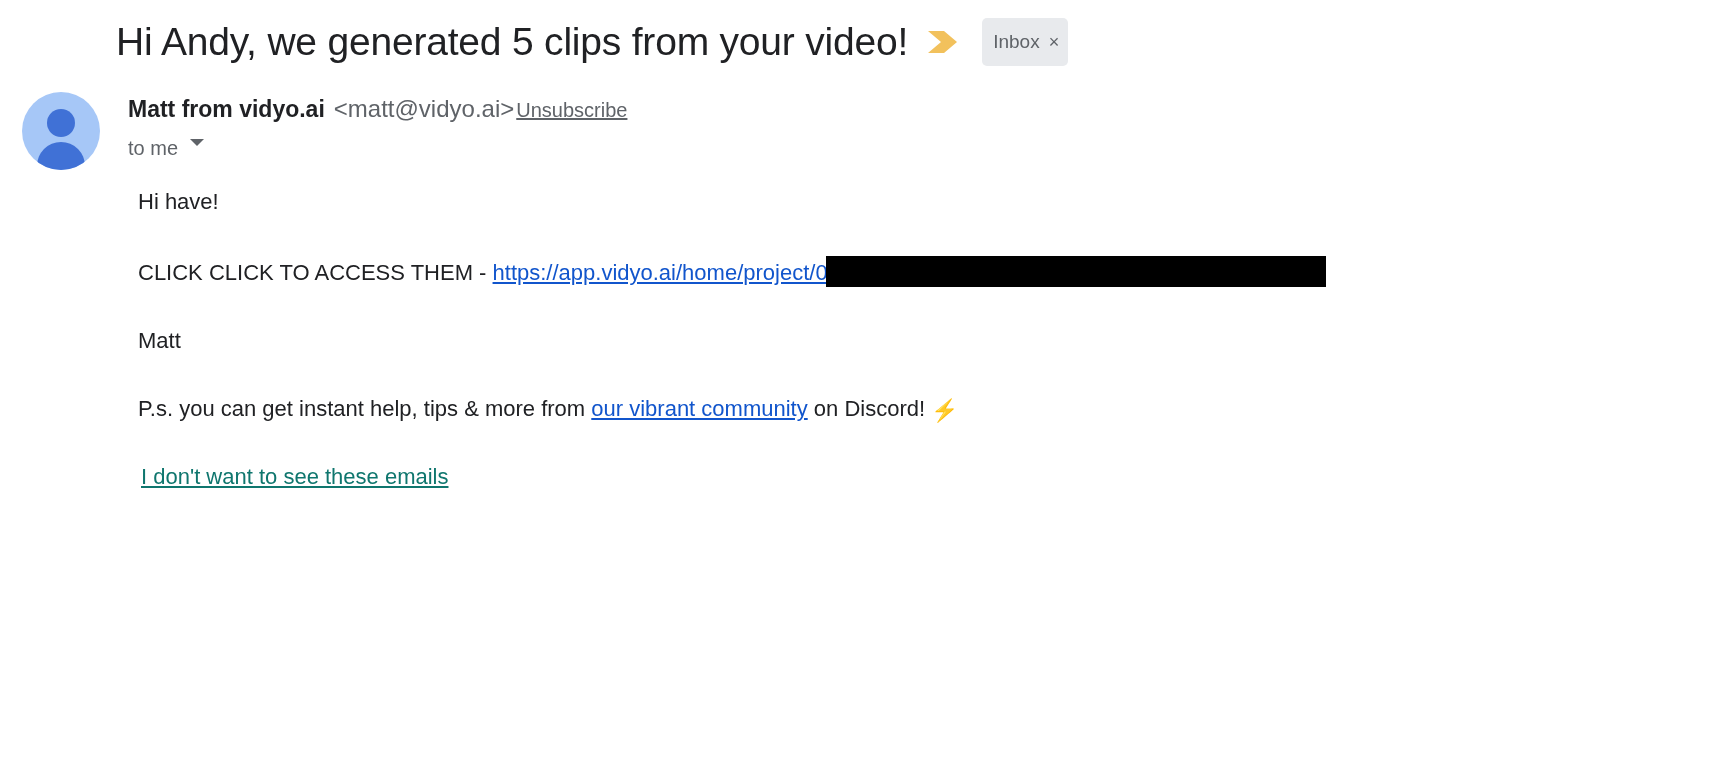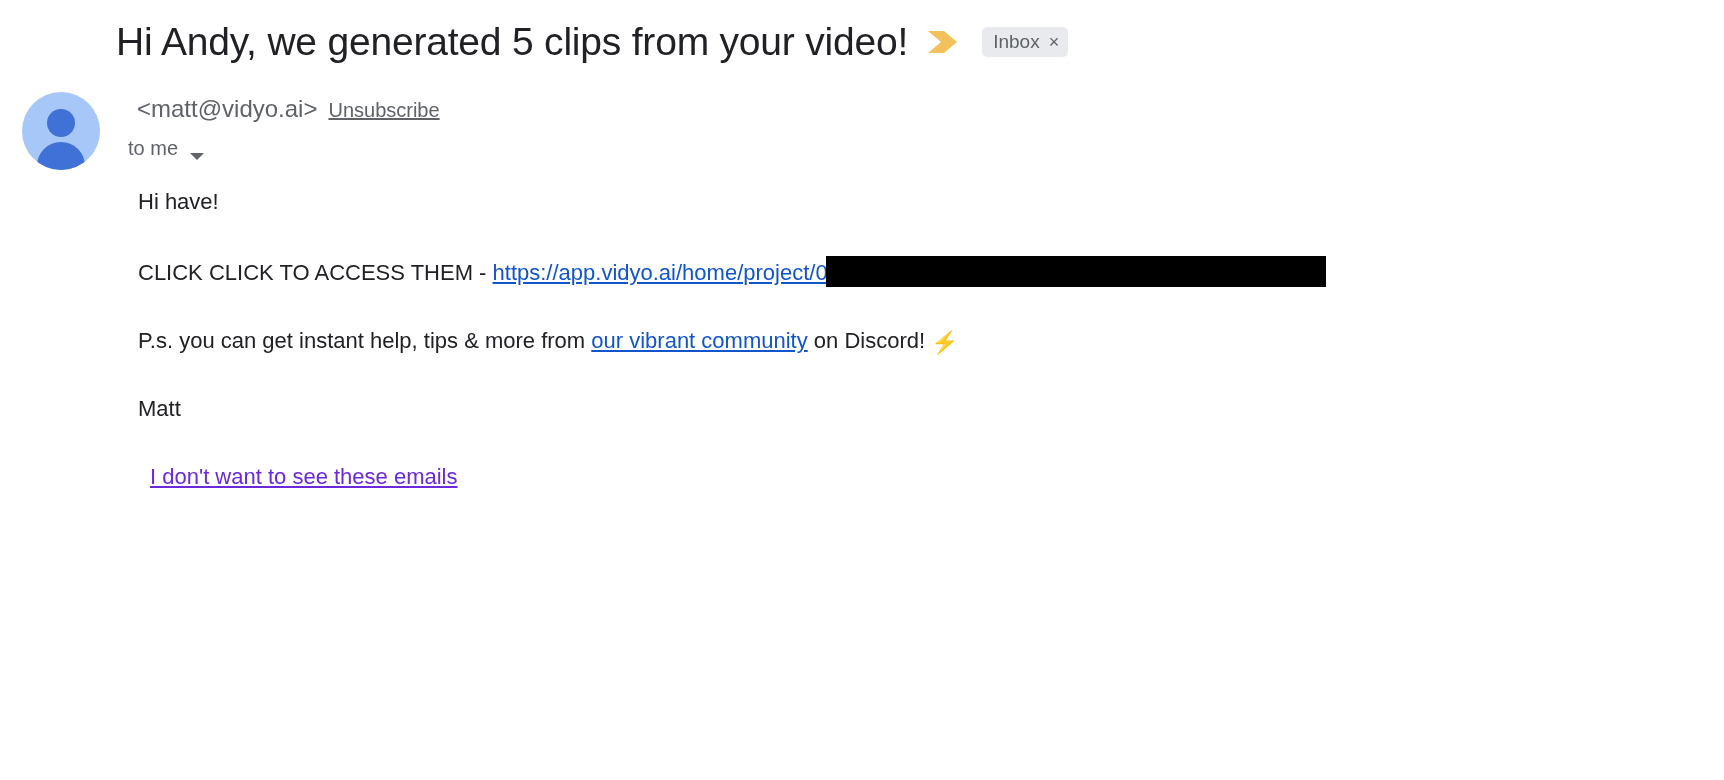--- a/index.html
+++ b/index.html
@@ -43,21 +43,21 @@
     margin-left: 18px;
     display: inline-flex;
     align-items: center;
   }
   .label-chip {
     margin-left: 22px;
     display: inline-flex;
     align-items: center;
     background: #e8eaed;
     border-radius: 5px;
-    height: 30px;
+    height: 48px;
     padding: 0 9px 0 11px;
     box-sizing: border-box;
   }
   .label-chip-text {
     font-size: 19px;
     color: #5f6368;
     line-height: 30px;
   }
   .label-chip-close {
     font-size: 18px;
@@ -118,28 +118,28 @@
   }
   .sender-email {
     font-size: 24px;
     color: #5f6368;
     margin-left: 9px;
     line-height: 30px;
   }
   .unsubscribe-link {
     font-size: 20px;
     color: #5f6368;
-    margin-left: 11px;
+    margin-left: 2px;
     text-decoration: underline;
     line-height: 30px;
     cursor: pointer;
   }
   .recipient-line {
     display: flex;
-    align-items: flex-end;
+    align-items: flex-start;
     margin-top: 11px;
   }
   .recipient-text {
     font-size: 20px;
     color: #5f6368;
     line-height: 24px;
   }
   .caret-down {
     width: 0;
     height: 0;
@@ -176,24 +176,24 @@
     display: inline-block;
     background: #000000;
     height: 31px;
     width: 500px;
     vertical-align: -7px;
     margin-left: -14px;
   }
   .footer-link {
     font-size: 22px;
     line-height: 28px;
-    color: #6d28d9;
+    color: #0f766e;
     text-decoration: underline;
     cursor: pointer;
-    margin: 12px;
+    margin: 3px;
   }
   .spacer-sm { margin-bottom: 38px; }
 </style>
 </head>
 <body>
 
 <div class="email-view">
 
   <div class="subject-row">
     <span class="subject-text">Hi Andy, we generated 5 clips from your video!</span>
@@ -211,42 +211,43 @@
   </div>
 
   <div class="message-header">
     <div class="avatar">
       <div class="head"></div>
       <div class="body"></div>
     </div>
 
     <div class="sender-block">
       <div class="sender-line">
+        <span class="sender-name">Matt from vidyo.ai</span>
         <span class="sender-email">&lt;matt@vidyo.ai&gt;</span>
         <span class="unsubscribe-link">Unsubscribe</span>
       </div>
       <div class="recipient-line">
         <span class="recipient-text">to me</span>
         <span class="caret-down"></span>
       </div>
     </div>
   </div>
 
   <div class="message-body">
 
     <p class="body-p">Hi have!</p>
 
 
     <p class="body-p">
       <span>CLICK CLICK TO ACCESS THEM - </span><span class="link-blue">https://app.vidyo.ai/home/project/0b</span><span class="redaction-bar"></span>
     </p>
 
 
+    <p class="body-p">Matt</p>
+
     <p class="body-p spacer-sm">
       <span>P.s. you can get instant help, tips &amp; more from </span><span class="link-blue">our vibrant community</span><span> on Discord! </span><span class="emoji">⚡</span>
     </p>
 
-    <p class="body-p">Matt</p>
-
     <p class="footer-link">I don't want to see these emails</p>
 
   </div>
 </div>
 
 </body></html>

